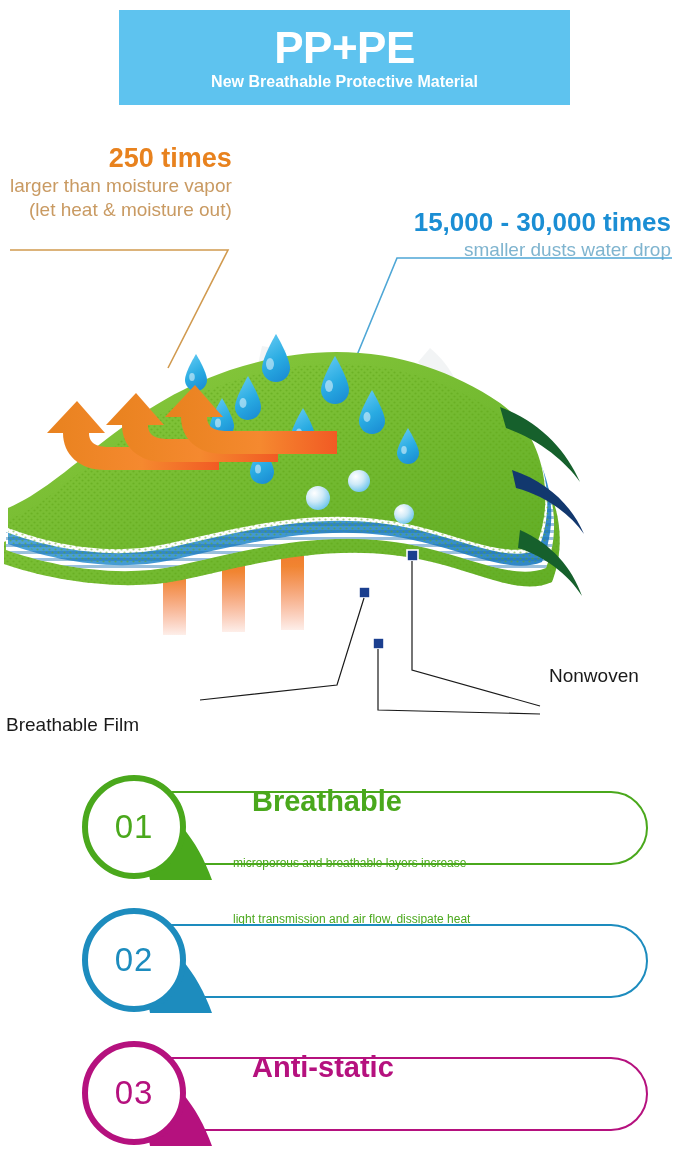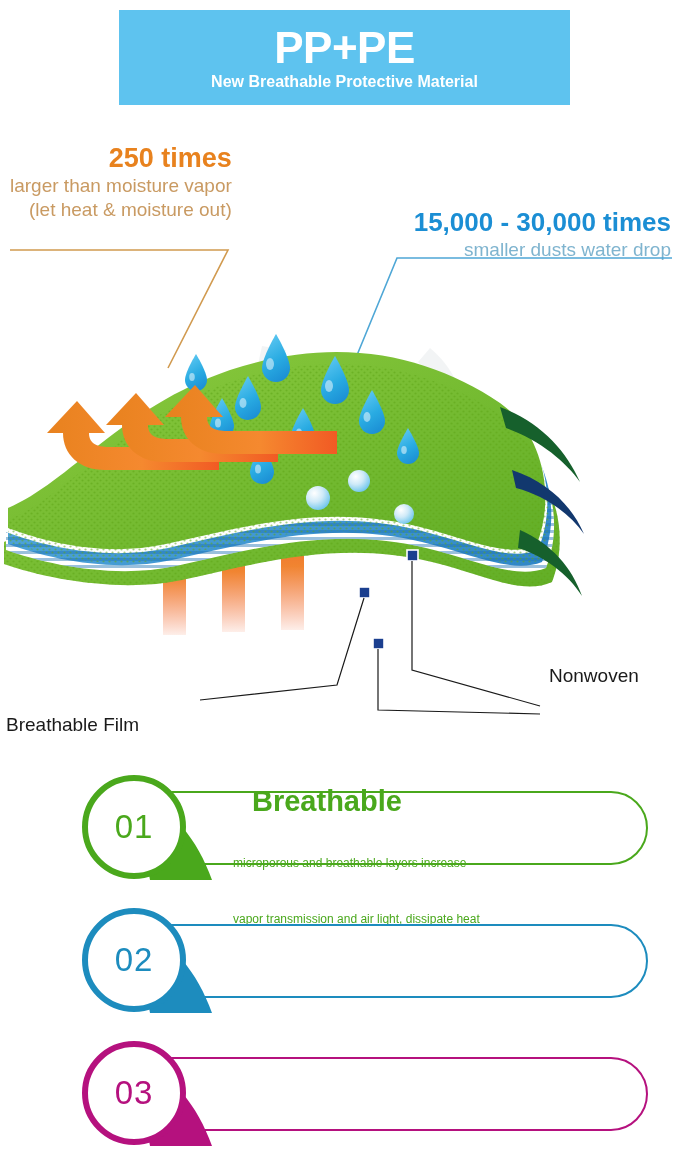--- a/index.html
+++ b/index.html
@@ -357,39 +357,40 @@
     <div class="feature">
       <svg class="feature-svg" viewBox="0 0 679 133">
         <path d="M143,30 L611,30 a36,36 0 0,1 0,72 L143,102 Z" fill="none" stroke="#4AA81C" stroke-width="2"></path>
         <path d="M132,23 C172,46 198,78 212,118 L150,118 C146,92 138,60 120,38 Z" fill="#4AA81C"></path>
         <circle cx="134" cy="65" r="49" fill="#ffffff" stroke="#4AA81C" stroke-width="6"></circle>
       </svg>
       <div class="feature-num c-green">01</div>
       <div class="feature-text">
         <div class="feature-title c-green">Breathable</div>
         <div class="feature-desc c-green">microporous and breathable layers increase</div>
-        <div class="feature-desc c-green">vapor transmission and air light, dissipate heat</div>
+        <div class="feature-desc c-green">light transmission and air flow, dissipate heat</div>
       </div>
     </div>
 
     <div class="feature">
       <svg class="feature-svg" viewBox="0 0 679 133">
         <path d="M143,30 L611,30 a36,36 0 0,1 0,72 L143,102 Z" fill="none" stroke="#1D8CBE" stroke-width="2"></path>
         <path d="M132,23 C172,46 198,78 212,118 L150,118 C146,92 138,60 120,38 Z" fill="#1D8CBE"></path>
         <circle cx="134" cy="65" r="49" fill="#ffffff" stroke="#1D8CBE" stroke-width="6"></circle>
       </svg>
       <div class="feature-num c-blue">02</div>
     </div>
 
     <div class="feature">
       <svg class="feature-svg" viewBox="0 0 679 133">
         <path d="M143,30 L611,30 a36,36 0 0,1 0,72 L143,102 Z" fill="none" stroke="#B5117E" stroke-width="2"></path>
         <path d="M132,23 C172,46 198,78 212,118 L150,118 C146,92 138,60 120,38 Z" fill="#B5117E"></path>
         <circle cx="134" cy="65" r="49" fill="#ffffff" stroke="#B5117E" stroke-width="6"></circle>
       </svg>
       <div class="feature-num c-pink">03</div>
       <div class="feature-text">
+        <div class="feature-title c-pink">Anti-static</div>
       </div>
     </div>
 
   </div>
 
 </div>
 
 </body></html>

